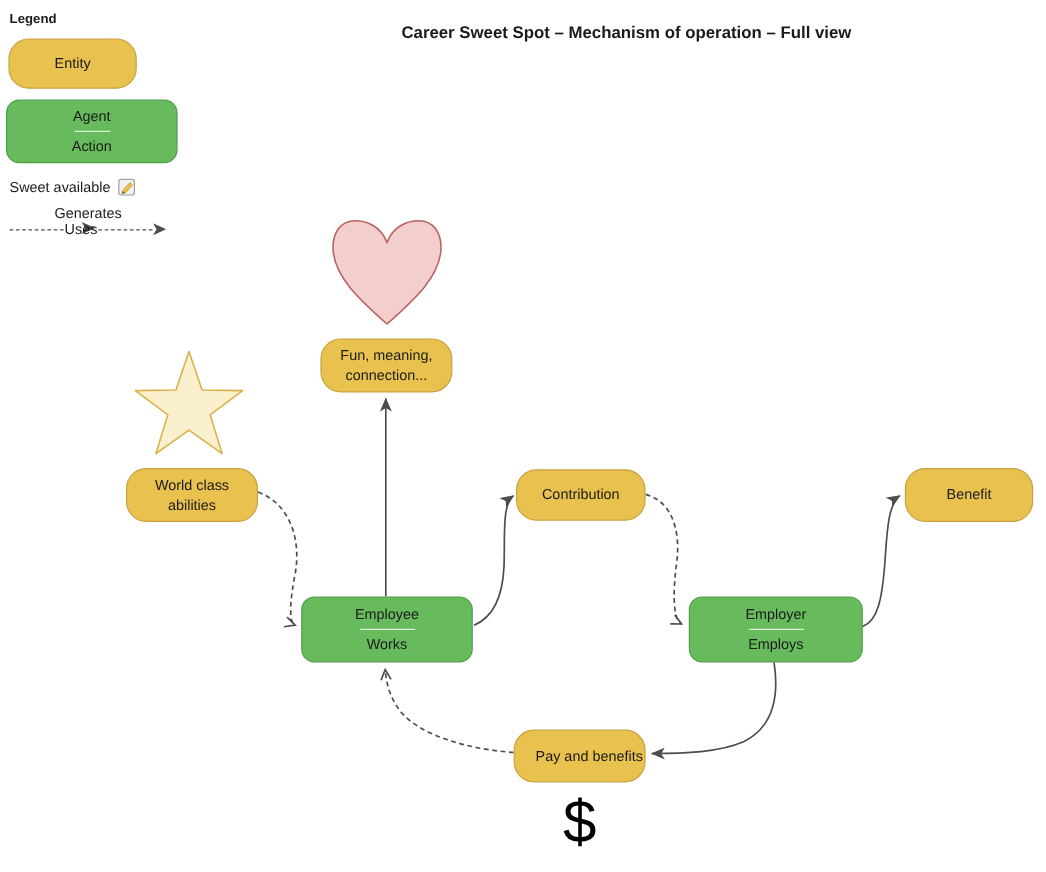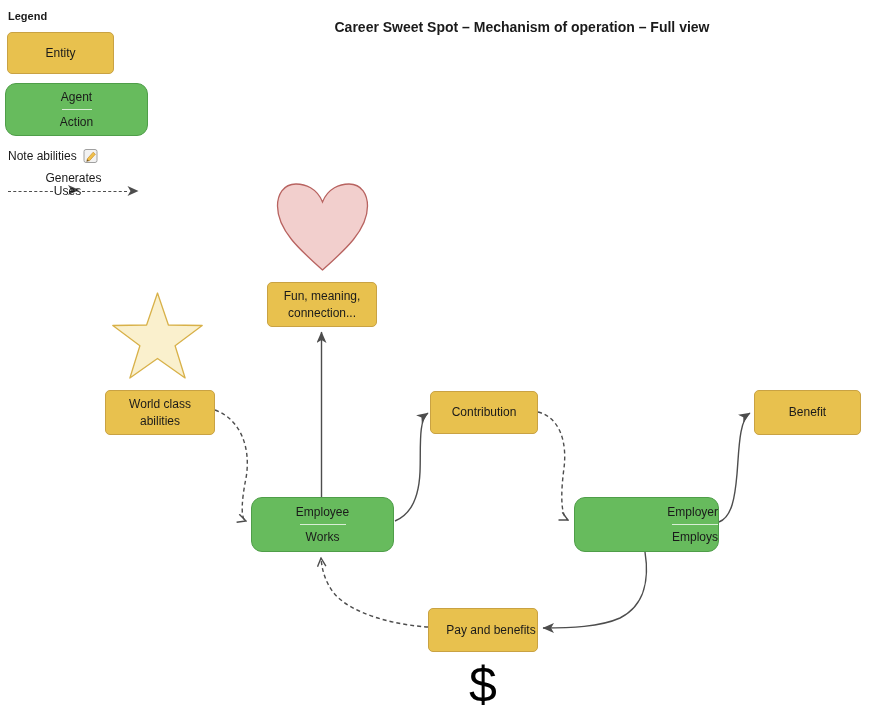--- a/index.html
+++ b/index.html
@@ -11,21 +11,21 @@
 
   .title{
     position:absolute;left:522px;top:19px;transform:translateX(-50%);
     font-size:14px;font-weight:bold;white-space:nowrap;
   }
 
   
   .box{
     position:absolute;box-sizing:border-box;display:flex;flex-direction:column;
     align-items:center;justify-content:center;text-align:center;
-    font-size:12px;line-height:1.35;border-radius:5px;
+    font-size:12px;line-height:1.35;border-radius:17px;
   }
   .yellow{background:#e8c14e;border:1px solid #c9a243;}
   .green{background:#67bb5d;border:1px solid #4f9e49;border-radius:11px;}
   .divider{border-top:1px solid rgba(255,255,255,.75);margin:4px 0;}
   .w46{width:46px;} .w30{width:30px;}
 
   
   .legend-heading{position:absolute;left:8px;top:10px;font-size:11px;font-weight:bold;}
   .note-row{position:absolute;left:8px;top:148px;display:flex;align-items:center;gap:6px;font-size:12px;}
   .legend-arrow{position:absolute;left:8px;width:131px;display:flex;align-items:center;font-size:12px;line-height:1;}
@@ -77,21 +77,21 @@
     <span>Entity</span>
   </div>
 
   <div class="box green" style="left:5px;top:83px;width:143px;height:53px;">
     <span>Agent</span>
     <span class="divider w30"></span>
     <span>Action</span>
   </div>
 
   <div class="note-row">
-    <span>Note abilities</span>
+    <span>Sweet available</span>
     <svg width="16" height="16" viewBox="0 0 16 16">
       <rect x="1" y="1.5" width="13" height="13" rx="2" fill="#f2f2f2" stroke="#a0a0a0" stroke-width="1"></rect>
       <path d="M4 11.2 L10.2 4.2 L12.4 6.2 L6.2 13 Z" fill="#f0c04a" stroke="#c98f2e" stroke-width="0.7"></path>
       <path d="M4 11.2 L6.2 13 L3.4 13.7 Z" fill="#7a5a20"></path>
     </svg>
   </div>
 
   <div class="legend-arrow" style="top:171px;flex-direction:column;">
     <span class="seg"></span>
     <span class="lbl">Generates</span>
@@ -127,21 +127,21 @@
   <div class="box green" style="left:251px;top:497px;width:143px;height:55px;">
     <span>Employee</span>
     <span class="divider w46"></span>
     <span>Works</span>
   </div>
 
   <div class="box yellow" style="left:754px;top:390px;width:107px;height:45px;">
     <span>Benefit</span>
   </div>
 
-  <div class="box green" style="left:574px;top:497px;width:145px;height:55px;align-items:flex-end;">
+  <div class="box green" style="left:574px;top:497px;width:145px;height:55px;">
     <span>Employer</span>
     <span class="divider w46"></span>
     <span>Employs</span>
   </div>
 
   <div class="box yellow" style="left:428px;top:608px;width:110px;height:44px;padding-left:16px;">
     <span>Pay and benefits</span>
   </div>
 
   <div class="dollar">$</div>

